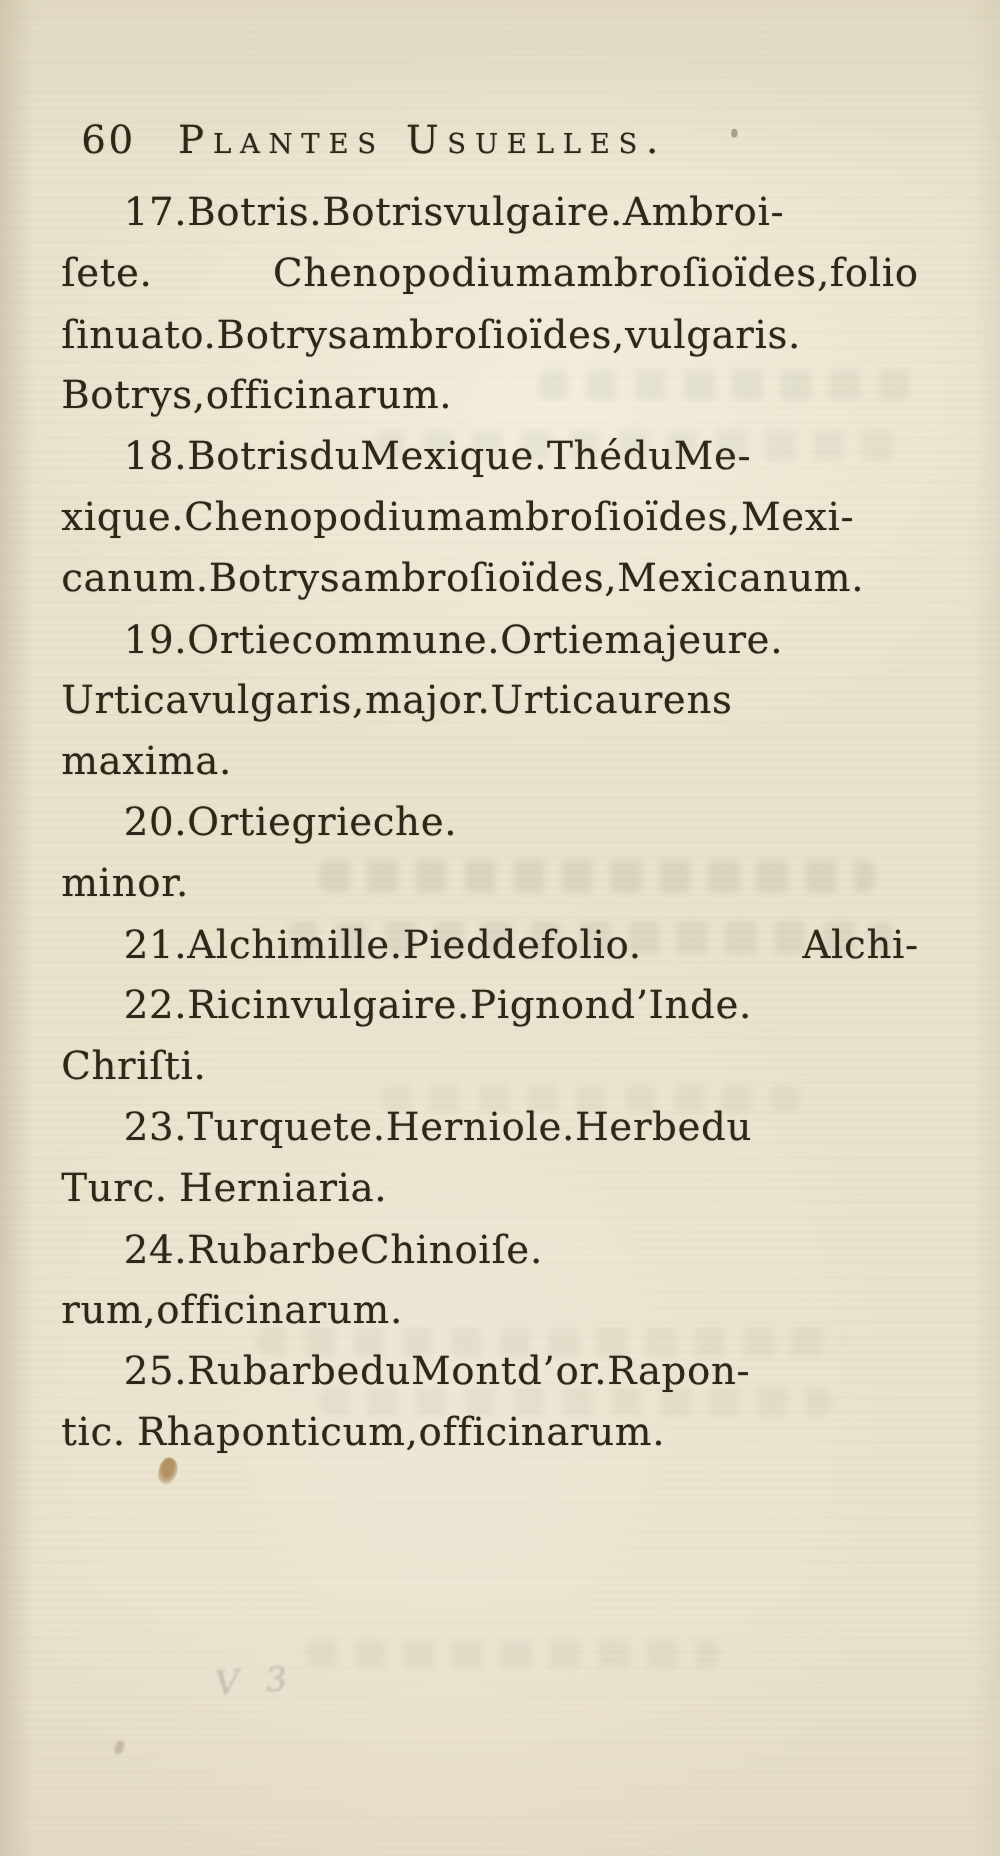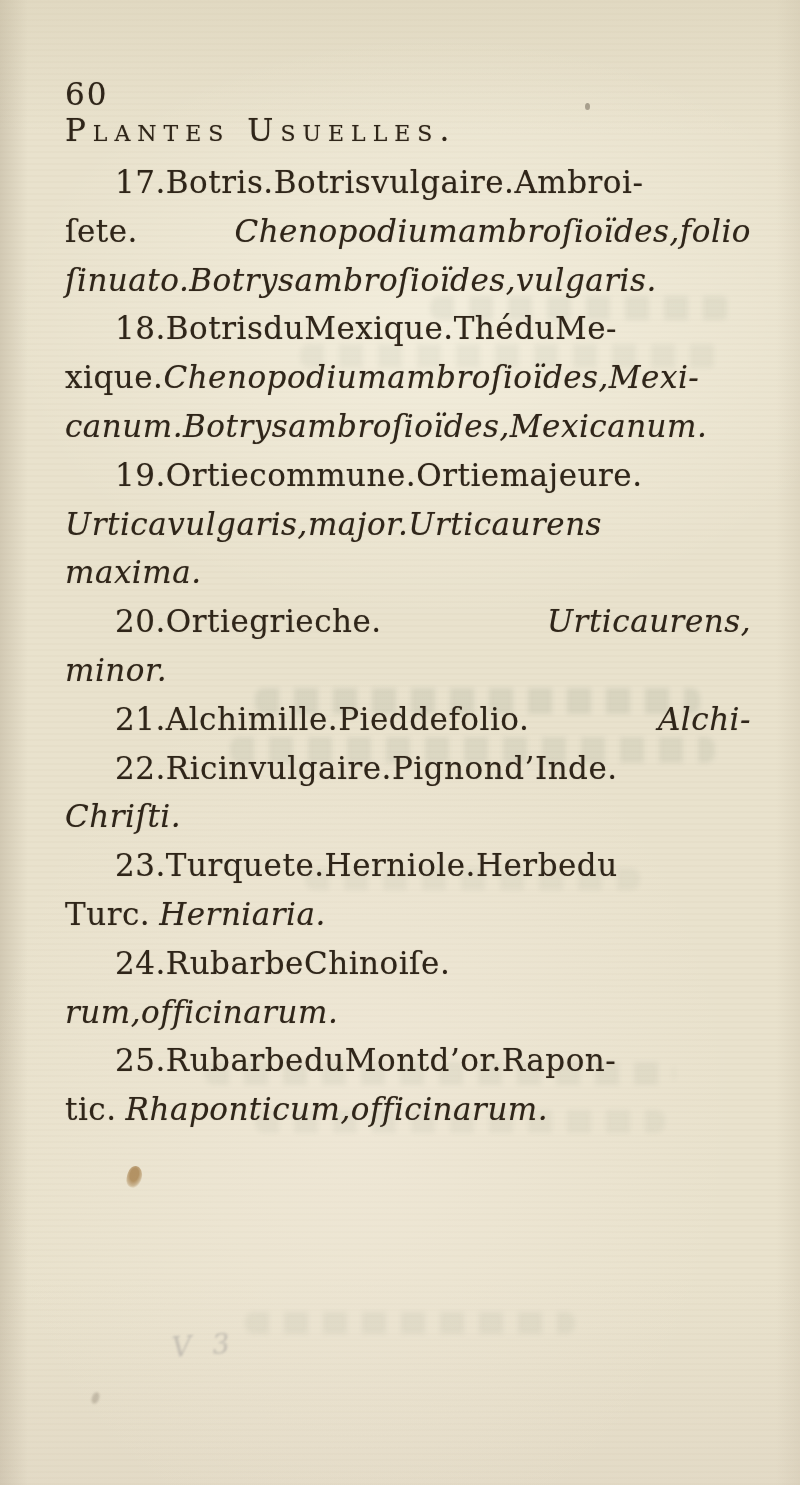--- a/index.html
+++ b/index.html
@@ -11,47 +11,47 @@
     background-image:
       radial-gradient(ellipse 620px 420px at 55% 22%, rgba(255,252,240,.45), rgba(255,252,240,0) 70%),
       radial-gradient(ellipse 500px 600px at 45% 75%, rgba(244,236,222,.5), rgba(244,236,222,0) 75%),
       linear-gradient(180deg, rgba(206,196,168,.30), rgba(206,196,168,0) 9%, rgba(206,196,168,0) 86%, rgba(209,196,178,.25) 100%),
       linear-gradient(90deg, rgba(172,160,138,.38), rgba(172,160,138,0) 3.5%, rgba(172,160,138,0) 97%, rgba(199,188,166,.3) 100%),
       repeating-linear-gradient(0deg, rgba(150,130,95,.035) 0 2px, rgba(150,130,95,0) 2px 6px);
     font-family:"DejaVu Serif","Liberation Serif",serif;
     color:#2f2519;
   }
   .header{
-    position:absolute;top:76px;left:65px;width:690px;
+    position:absolute;top:94px;left:65px;width:690px;
     display:flex;align-items:baseline;
     text-shadow:0 0 1px rgba(47,37,25,.4);
-    flex-direction:column;
   }
   .pagenum{font-size:31px;letter-spacing:2px;}
   .runtitle{
+    margin-left:34px;
     font-variant:small-caps;
     font-size:31px;
     letter-spacing:7px;
   }
   .text-block{
-    position:absolute;top:146px;left:65px;width:686px;margin-top:12px;
+    position:absolute;top:146px;left:49px;width:686px;
   }
   .line{
     display:flex;
     gap:9px;
     height:48.8px;
     line-height:48.8px;
     font-size:31px;
     letter-spacing:.5px;
     text-shadow:0 0 1px rgba(47,37,25,.35);
   }
   .line.justify{justify-content:space-between;}
   .line.indent{padding-left:50px;}
   .word{white-space:nowrap;}
-  .it{font-style:italic;}
+  .it{}
   
   .bleed{
     position:absolute;
     background:repeating-linear-gradient(90deg, rgba(108,124,104,.16) 0 24px, rgba(108,124,104,0) 24px 39px);
     filter:blur(2.6px);
     border-radius:9px;
     pointer-events:none;
   }
   .b1{top:296px;left:430px;width:300px;height:24px;opacity:.55;}
   .b2{top:344px;left:300px;width:420px;height:24px;opacity:.45;}
@@ -104,41 +104,43 @@
       <div class="line justify indent">
         <span class="word"><span>17.</span><span>Botris.</span><span>Botris</span><span>vulgaire.</span><span>Ambroi-</span></span>
       </div>
       <div class="line justify">
         <span class="word"><span>ſete.</span></span>
         <span class="word"><span class="it">Chenopodium</span><span class="it">ambroſioïdes</span><span class="it">,</span><span class="it">folio</span></span>
       </div>
       <div class="line justify">
         <span class="word"><span class="it">ſinuato.</span><span class="it">Botrys</span><span class="it">ambroſioïdes</span><span class="it">,</span><span class="it">vulgaris.</span></span>
       </div>
+      <div class="line">
+        <span class="word"><span class="it">Botrys,</span><span class="it">officinarum.</span></span>
+      </div>
       <div class="line justify indent">
         <span class="word"><span>18.</span><span>Botris</span><span>du</span><span>Mexique.</span><span>Thé</span><span>du</span><span>Me-</span></span>
       </div>
       <div class="line justify">
         <span class="word"><span>xique.</span><span class="it">Chenopodium</span><span class="it">ambroſioïdes,Mexi-</span></span>
       </div>
       <div class="line justify">
         <span class="word"><span class="it">canum.</span><span class="it">Botrys</span><span class="it">ambroſioïdes,</span><span class="it">Mexicanum.</span></span>
       </div>
       <div class="line justify indent">
         <span class="word"><span>19.</span><span>Ortie</span><span>commune.</span><span>Ortie</span><span>majeure.</span></span>
       </div>
       <div class="line justify">
         <span class="word"><span class="it">Urtica</span><span class="it">vulgaris</span><span class="it">,</span><span class="it">major.</span><span class="it">Urtica</span><span class="it">urens</span></span>
       </div>
       <div class="line">
         <span class="word"><span class="it">maxima.</span></span>
       </div>
       <div class="line justify indent">
         <span class="word"><span>20.</span><span>Ortie</span><span>grieche.</span></span>
-        <span class="word"><span class="it">Urtica</span><span class="it">urens</span><span class="it">,</span></span>
       </div>
       <div class="line">
         <span class="word"><span class="it">minor.</span></span>
       </div>
       <div class="line justify indent">
         <span class="word"><span>21.</span><span>Alchimille.</span><span>Pied</span><span>de</span><span>folio.</span></span>
         <span class="word"><span class="it">Alchi-</span></span>
       </div>
       <div class="line justify indent">
         <span class="word"><span>22.</span><span>Ricin</span><span>vulgaire.</span><span>Pignon</span><span>d’Inde.</span></span>

